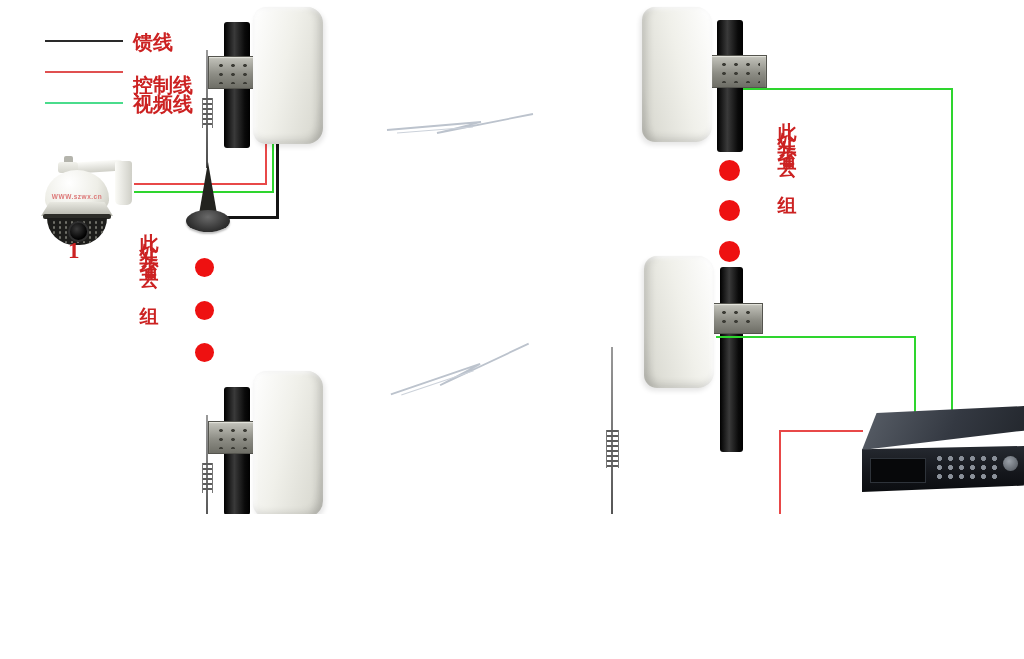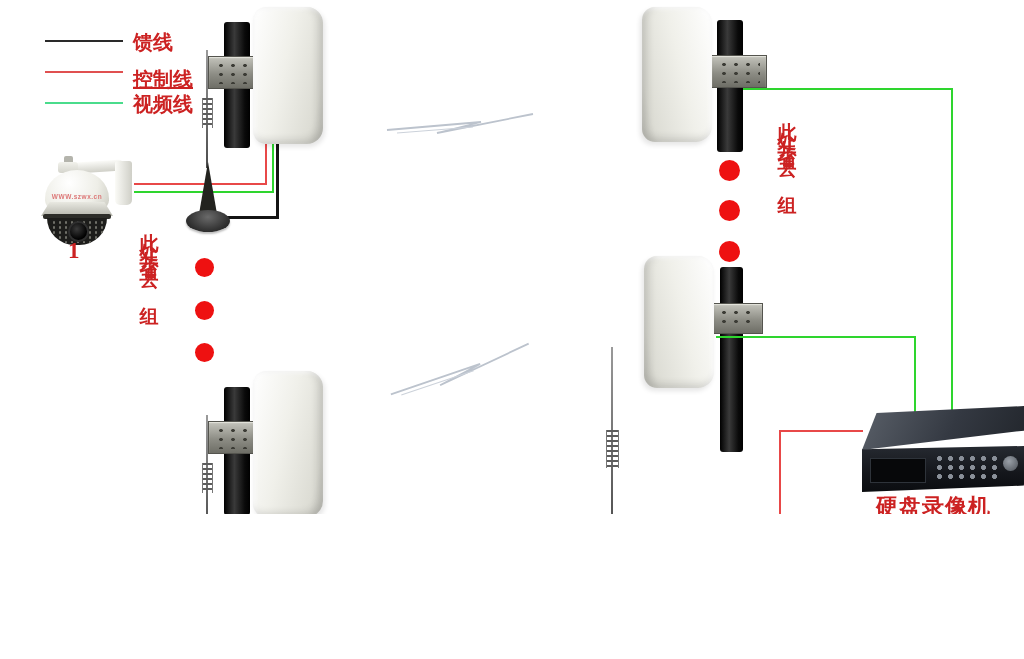--- a/index.html
+++ b/index.html
@@ -104,21 +104,21 @@
 </style>
 </head>
 <body>
 
 <div class="stage">
 
   <div>
     <div class="legend-line" style="left:45px;top:40px;background:#2a2a2a;"></div>
     <span class="legend-label red-label" style="left:133px;top:29px;">馈线</span>
     <div class="legend-line" style="left:45px;top:71px;background:#e05050;"></div>
-    <span class="legend-label red-label" style="left:133px;top:66px;text-decoration:underline;">控制线</span>
+    <span class="legend-label red-label" style="left:133px;top:72px;">控制线</span>
     <div class="legend-line" style="left:45px;top:102px;background:#4adc8c;"></div>
     <span class="legend-label red-label" style="left:133px;top:91px;">视频线</span>
   </div>
 
   <div class="wire w-red" style="left:134px;top:183px;width:133px;height:2px;"></div>
   <div class="wire w-red" style="left:265px;top:144px;width:2px;height:41px;"></div>
   <div class="wire w-green" style="left:134px;top:191px;width:140px;height:2px;"></div>
   <div class="wire w-green" style="left:272px;top:144px;width:2px;height:49px;"></div>
   <div class="wire w-black" style="left:276px;top:142px;width:3px;height:76px;"></div>
   <div class="wire w-black" style="left:224px;top:216px;width:55px;height:3px;"></div>
@@ -214,21 +214,20 @@
   <div class="wire w-red" style="left:759px;top:585px;width:22px;height:2px;"></div>
   <div class="arrow-left" style="left:749px;top:581px;"></div>
 
   <div>
     <div class="dvr-top" style="left:862px;top:406px;width:162px;height:44px;"></div>
     <div class="dvr-front" style="left:862px;top:446px;width:162px;height:46px;"></div>
     <div class="dvr-display" style="left:870px;top:458px;width:54px;height:23px;"></div>
     <div class="dvr-buttons" style="left:934px;top:454px;width:66px;height:28px;"></div>
     <div class="dvr-knob" style="left:1003px;top:456px;width:15px;height:15px;"></div>
   </div>
-  <div class="red-label" style="position:absolute;left:876px;top:492px;font-size:22px;letter-spacing:1px;">硬盘录像机</div>
 
   <div>
     <div class="whip-line" style="left:611px;top:347px;height:188px;"></div>
     <div class="whip-coil" style="left:606px;top:430px;width:11px;height:38px;"></div>
     <div class="whip-cone" style="left:601px;top:523px;border-left-width:11px;border-right-width:11px;border-bottom-width:78px;"></div>
     <div class="whip-base" style="left:582px;top:598px;width:64px;height:34px;"></div>
   </div>
 
   <div class="cable" style="left:628px;top:611px;width:46px;height:5px;transform:rotate(-4deg);"></div>
   <div>

